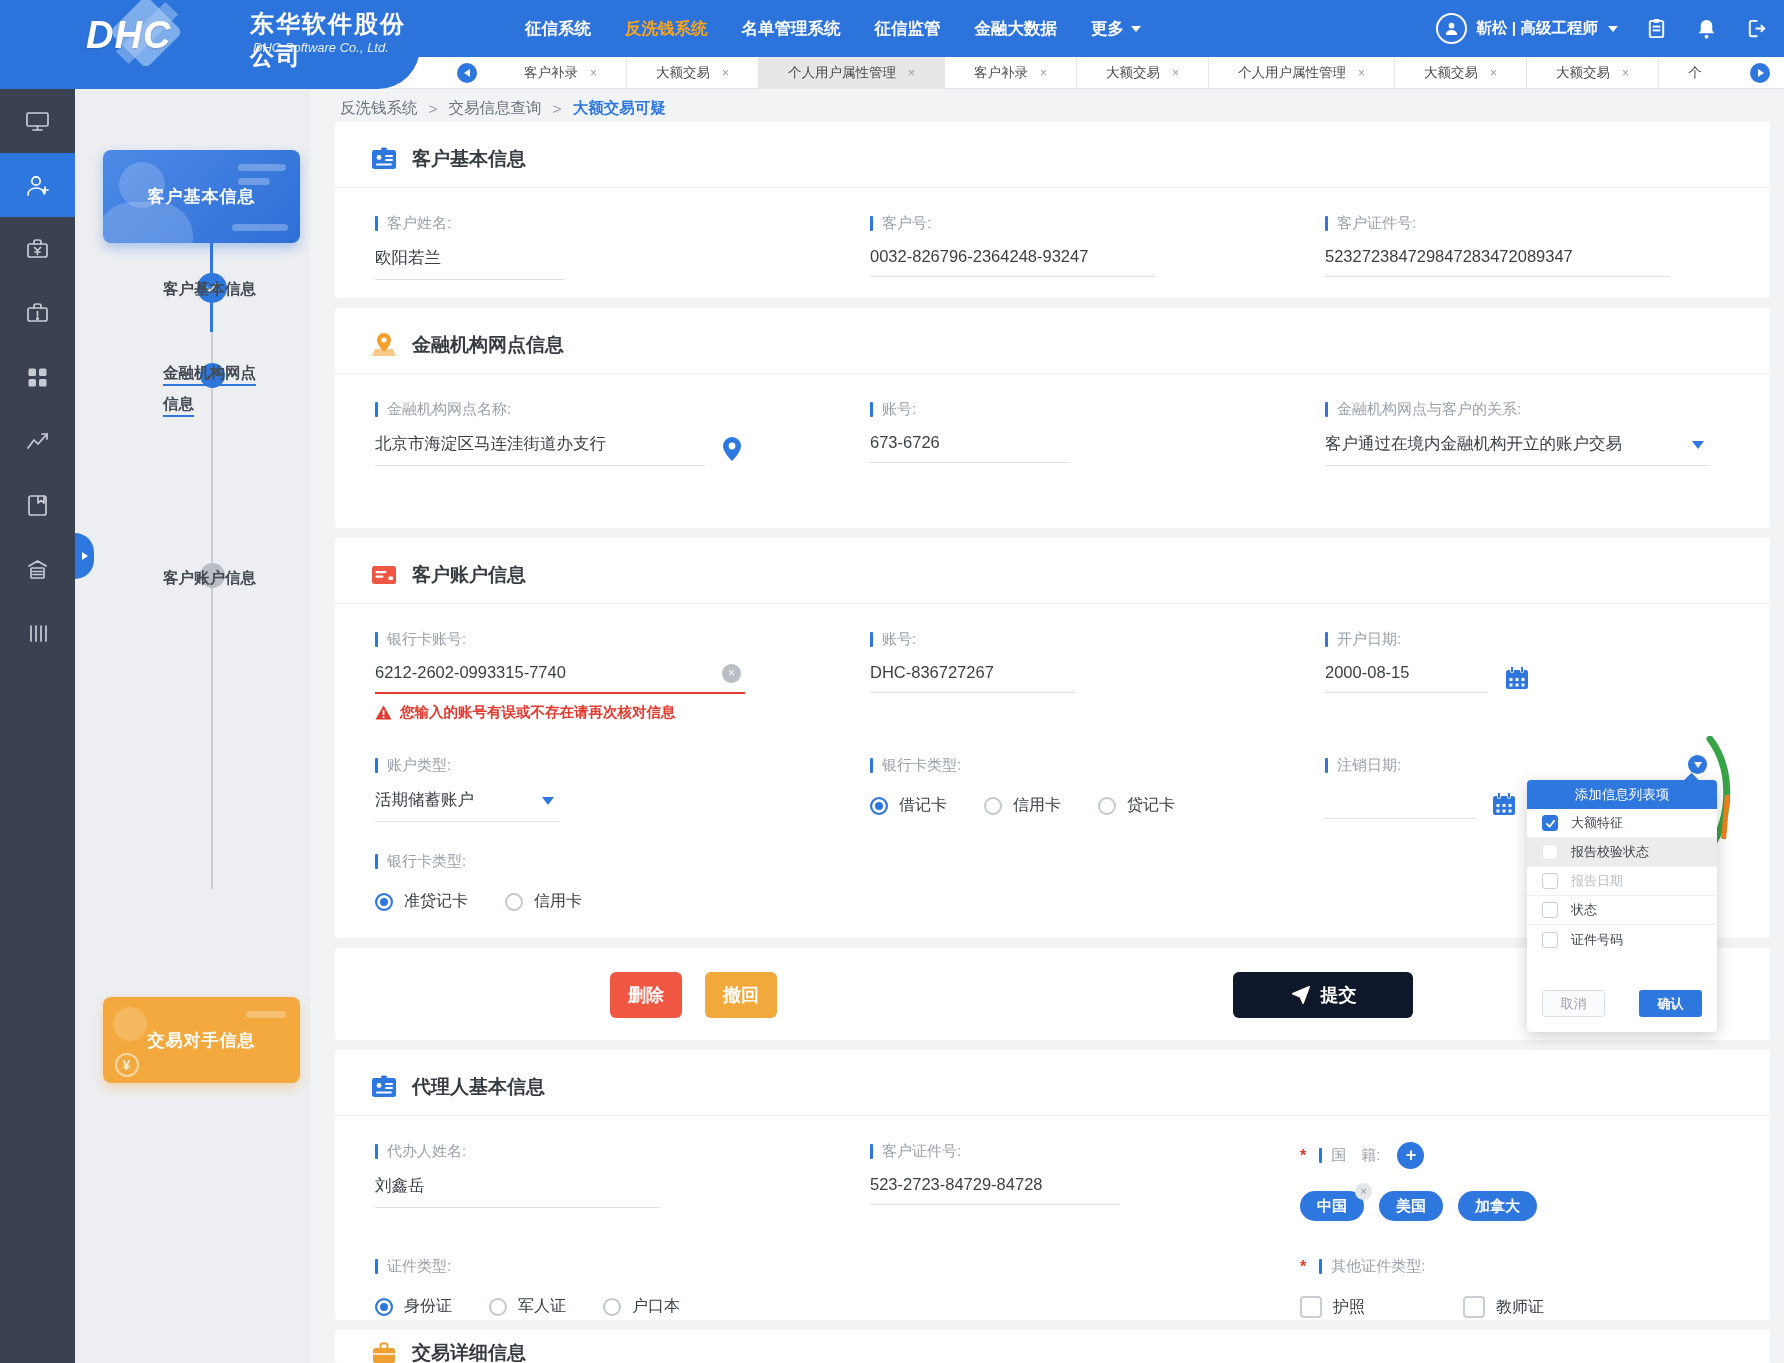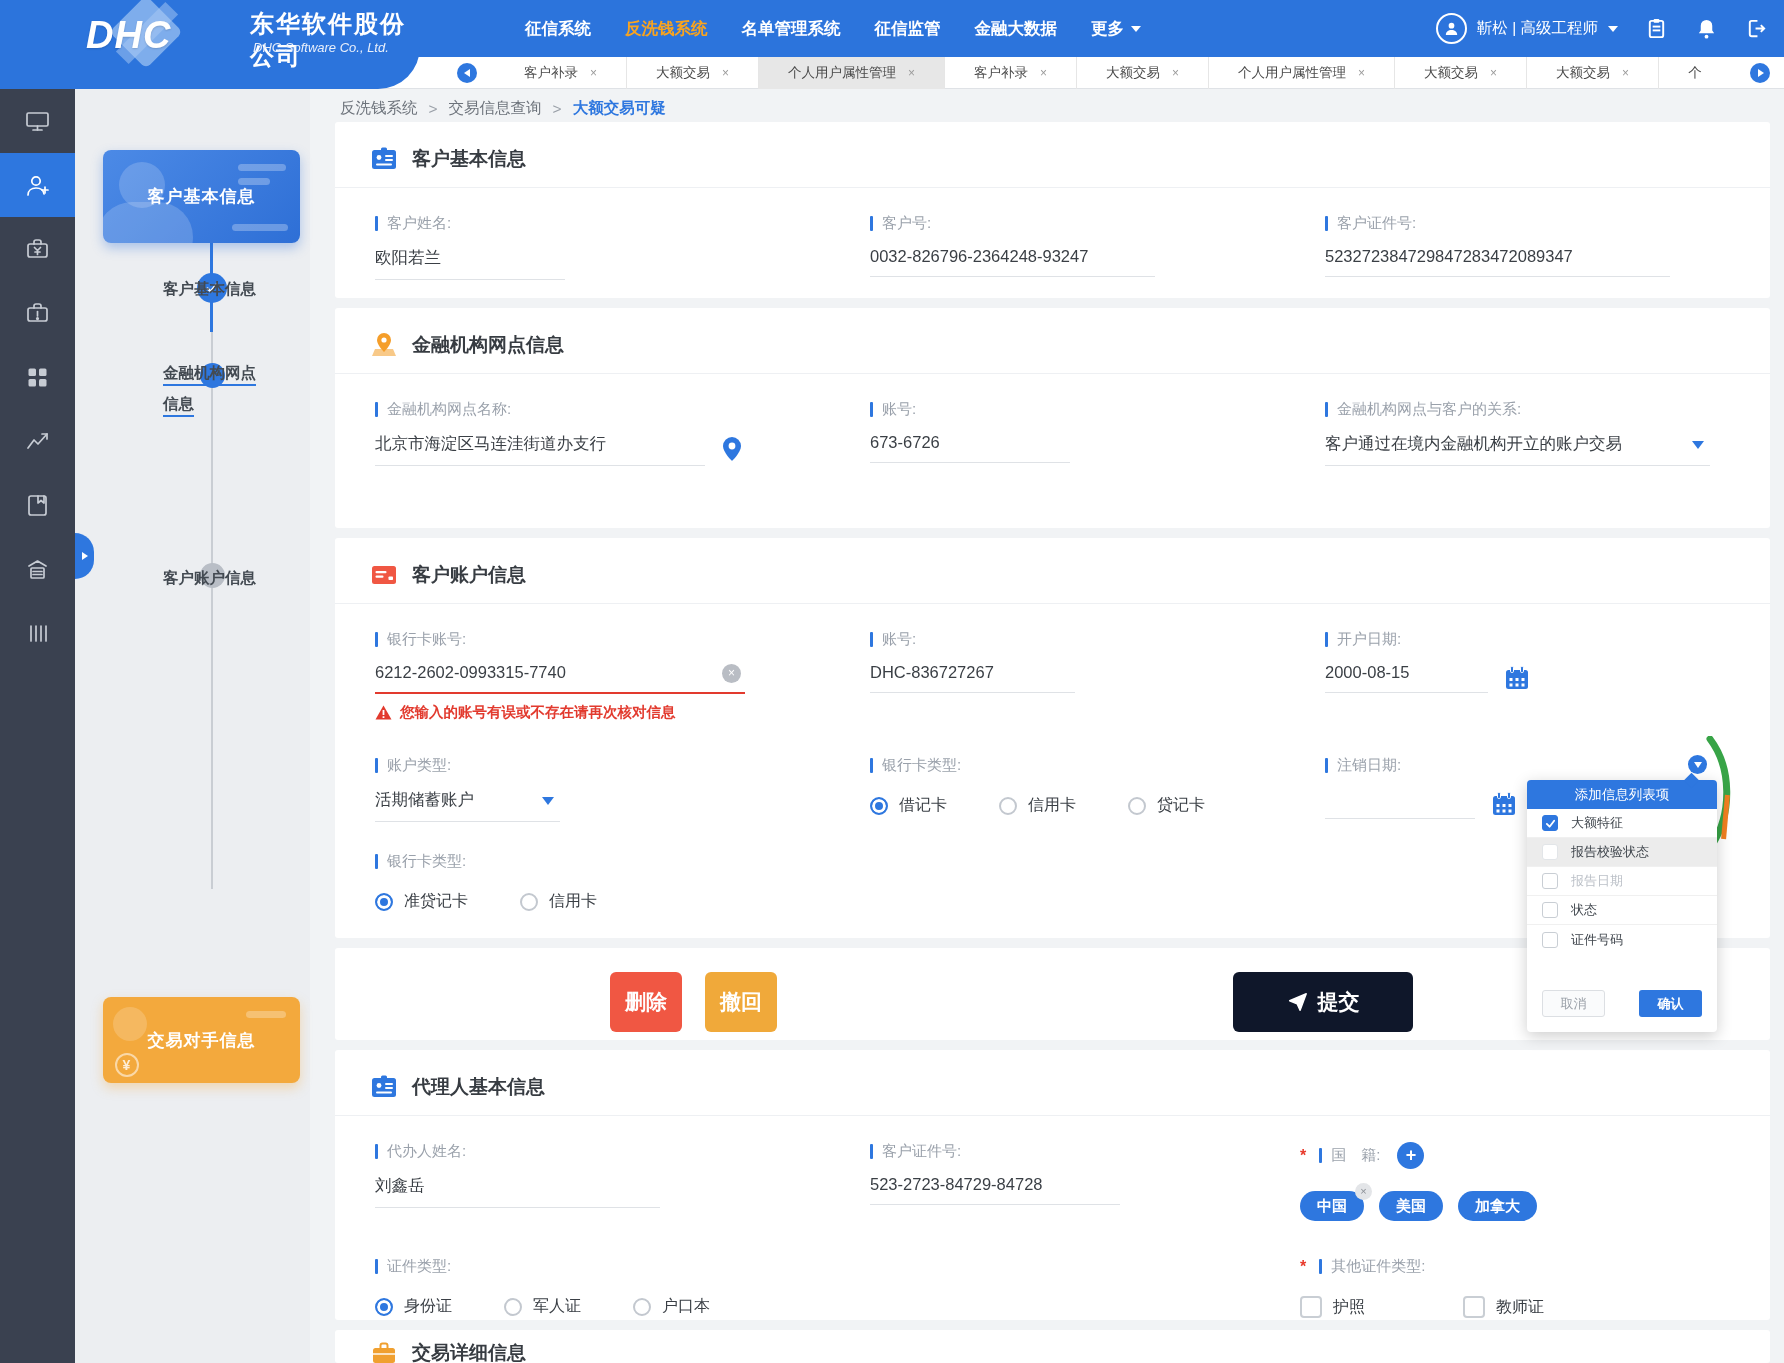--- a/index.html
+++ b/index.html
@@ -13,21 +13,21 @@
   .diamond{position:absolute;left:120px;top:6px;width:52px;height:52px;background:#8db7ef;transform:rotate(45deg);opacity:.85;border-radius:6px}
   .diamond2{position:absolute;left:138px;top:-2px;width:18px;height:70px;background:#a9c9f4;transform:rotate(45deg);opacity:.5}
   .dhc-abbr{position:absolute;left:86px;top:14px;font-size:38px;font-weight:bold;font-style:italic;color:#fff;letter-spacing:1px;text-shadow:0 1px 2px rgba(0,0,0,.15)}
   .co-name{position:absolute;left:250px;top:8px;font-size:24px;font-weight:bold;color:#fff;letter-spacing:2px}
   .co-en{position:absolute;left:253px;top:40px;font-size:13px;font-style:italic;color:#e8effb}
   .hdr-nav{position:absolute;left:525px;top:0;height:57px;display:flex;align-items:center;gap:34px;z-index:13}
   .nav-item{font-size:16.5px;font-weight:bold;color:#fff;white-space:nowrap;cursor:pointer;display:flex;align-items:center;gap:7px}
   .nav-item.active{color:#f9a41f}
   .caret-down-w{width:0;height:0;border-left:5px solid transparent;border-right:5px solid transparent;border-top:6px solid #fff}
   .hdr-right{position:absolute;right:16px;top:0;height:57px;display:flex;align-items:center;gap:27px;z-index:13}
-  .user-chip{display:flex;align-items:center;gap:10px;color:#fff;font-size:15.5px;font-weight:normal}
+  .user-chip{display:flex;align-items:center;gap:10px;color:#fff;font-size:15.5px;font-weight:bold}
   .avatar{width:31px;height:31px;border-radius:50%;border:2px solid #fff;display:flex;align-items:center;justify-content:center}
   .hicon{width:23px;height:23px;display:block}
 
   
   .tabbar{position:absolute;left:0;top:57px;width:1784px;height:32px;background:#fff;border-bottom:1px solid #dfe2e6;z-index:9}
   .tab-nav-circle{position:absolute;width:20px;height:20px;border-radius:50%;background:#2e77df;top:6px;display:flex;align-items:center;justify-content:center;z-index:14;cursor:pointer}
   .tnc-prev{left:457px}.tnc-next{left:1750px}
   .caret-left{width:0;height:0;border-top:4px solid transparent;border-bottom:4px solid transparent;border-right:6px solid #fff;margin-right:1px}
   .caret-right{width:0;height:0;border-top:4px solid transparent;border-bottom:4px solid transparent;border-left:6px solid #fff;margin-left:1px}
   .tabs{position:absolute;left:495px;top:0;right:0;height:32px;display:flex;overflow:hidden}
@@ -89,31 +89,31 @@
   .value-row{display:flex;align-items:flex-end;gap:16px}
   .fvalue{margin-top:14px;font-size:16.5px;color:#3a3f45;padding-bottom:10px;border-bottom:1px solid #dfe2e6;position:relative;cursor:text}
   .fvalue.err-line{border-bottom:2px solid #e23a2e}
   .fvalue.w190{width:190px}.fvalue.w205{width:205px}.fvalue.w250{width:250px}
   .fvalue.w285{width:285px}.fvalue.w330{width:330px}.fvalue.w345{width:345px}
   .fvalue.w370{width:370px}.fvalue.w163{width:163px}.fvalue.w185{width:185px}
   .fvalue.w150{width:150px}.fvalue.w385{width:385px}.fvalue.w200{width:200px}
   .clear-x{position:absolute;right:4px;top:1px;width:19px;height:19px;border-radius:50%;background:#b9bdc4;color:#fff;font-size:12px;line-height:19px;text-align:center;cursor:pointer}
   .caret-blue{position:absolute;right:6px;top:8px;width:0;height:0;border-left:6px solid transparent;border-right:6px solid transparent;border-top:8px solid #2e77df;cursor:pointer}
   .err-msg{display:flex;align-items:center;gap:8px;color:#e23a2e;font-size:14.5px;margin-top:9px;font-weight:bold}
-  .opts{display:flex;align-items:center;gap:52px;margin-top:20px}
+  .opts{display:flex;align-items:center;gap:37px;margin-top:20px}
   .opt{display:flex;align-items:center;gap:11px;font-size:16px;color:#3a3f45;cursor:pointer}
   .radio{width:18px;height:18px;border-radius:50%;border:2px solid #c3c8cf;background:#fff;flex:none}
   .radio.sel{border-color:#2e77df;background:#2e77df;box-shadow:inset 0 0 0 3px #fff}
   .cbox{width:22px;height:22px;border-radius:4px;border:2px solid #c9ced4;background:#fff;flex:none}
   .field-icon{width:26px;height:26px;flex:none;cursor:pointer}
   .tagrow{display:flex;gap:15px;margin-top:22px}
   .tag{position:relative;background:#2e77df;color:#fff;border-radius:15px;height:30px;line-height:30px;padding:0 17px;font-size:15px;font-weight:bold;cursor:pointer}
   .tag .badge{position:absolute;top:-8px;right:-8px;width:17px;height:17px;border-radius:50%;background:#e3e5e8;color:#8b9097;font-size:11px;line-height:17px;text-align:center;font-weight:normal}
   .plus-btn{width:27px;height:27px;border-radius:50%;background:#2e77df;color:#fff;font-size:18px;font-weight:bold;display:flex;align-items:center;justify-content:center;cursor:pointer;margin-left:8px}
-  .btn{position:absolute;top:24px;height:60px;border:none;border-radius:6px;color:#fff;font-size:21px;font-weight:bold;display:flex;align-items:center;justify-content:center;gap:10px;cursor:pointer}
+  .btn{position:absolute;top:24px;height:46px;border:none;border-radius:6px;color:#fff;font-size:18px;font-weight:bold;display:flex;align-items:center;justify-content:center;gap:10px;cursor:pointer}
   .btn-del{left:275px;width:72px;background:#f05743}
   .btn-wd{left:370px;width:72px;background:#f0a93a}
   .btn-sub{left:898px;width:180px;background:#0f172a}
 
   
   .trigger{position:absolute;left:1688px;top:755px;width:19px;height:19px;border-radius:50%;background:#2e77df;display:flex;align-items:center;justify-content:center;z-index:45;cursor:pointer}
   .trigger i{width:0;height:0;border-left:4px solid transparent;border-right:4px solid transparent;border-top:6px solid #fff}
   .deco-green{position:absolute;left:1704px;top:736px;z-index:34}
   .deco-orange{position:absolute;left:1723px;top:795px;width:5px;height:44px;background:#f07f1f;transform:rotate(5deg);z-index:34}
   .popup{position:absolute;left:1527px;top:780px;width:190px;background:#fff;border-radius:4px;box-shadow:0 4px 16px rgba(0,0,0,.2);z-index:40}

